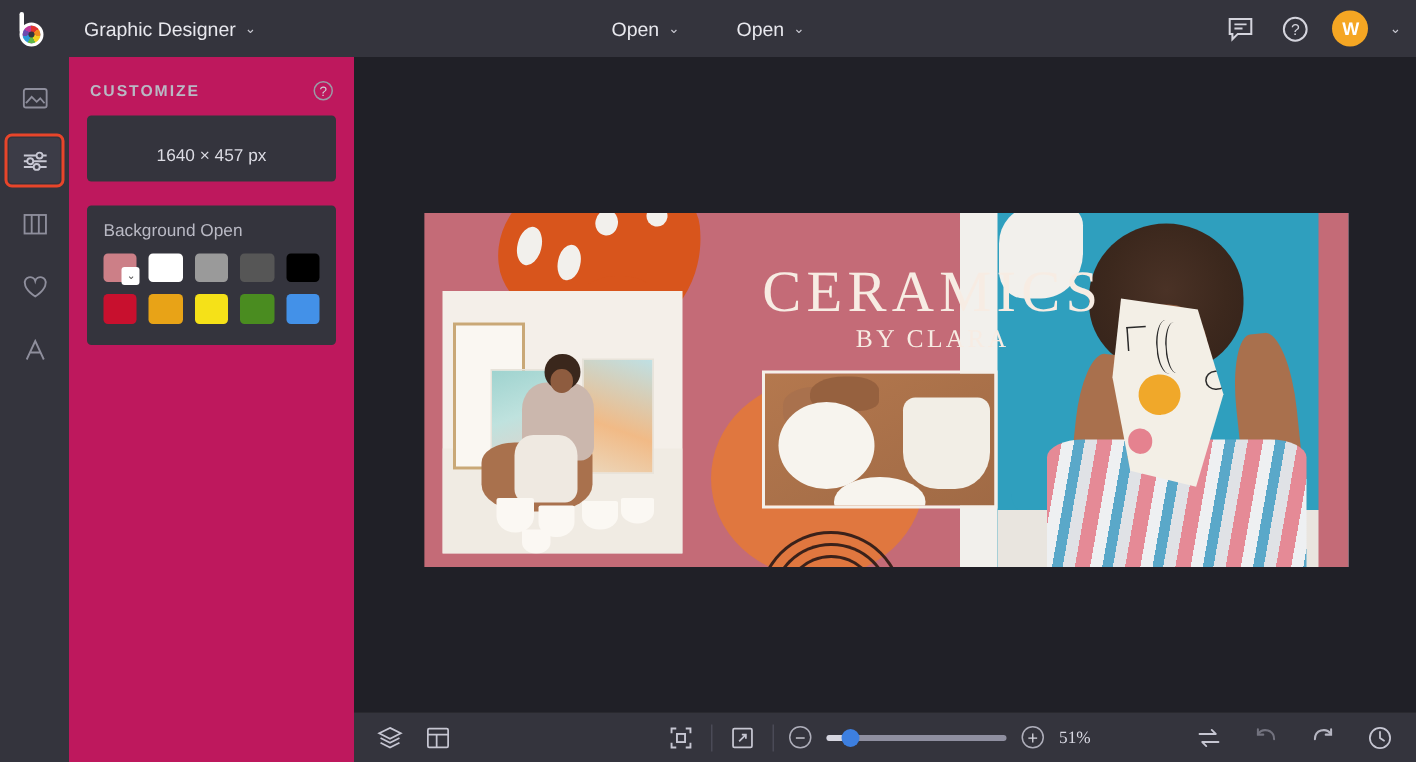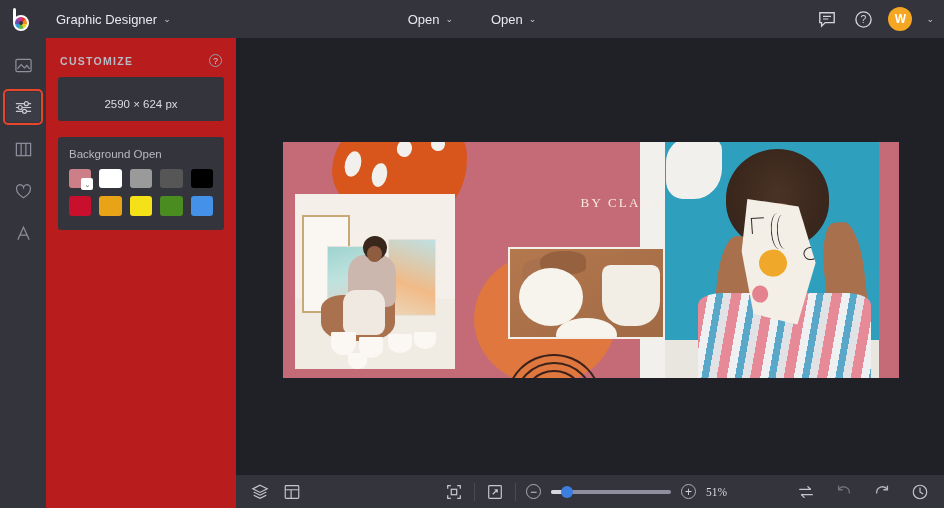--- a/index.html
+++ b/index.html
@@ -73,21 +73,21 @@
   }
   .rail-item {
     width: 34px; height: 30px; display: flex; align-items: center; justify-content: center;
     cursor: pointer; border-radius: 2px;
   }
   .rail-item.active { outline: 2.5px solid #e8452a; outline-offset: 1px; background: #3c3c47; }
 
   
   .panel {
     position: absolute; left: 46px; top: 38px; width: 190px; height: 470px;
-    background: #b91c1c; padding: 0;
+    background: #be185d; padding: 0;
   }
   .panel-head {
     display: flex; align-items: center; justify-content: space-between;
     padding: 16px 14px 10px 14px;
   }
   .panel-head .t {
     color: #b9b9c4; font-size: 10.5px; letter-spacing: 1.3px; font-weight: bold;
   }
   .helpdot {
     width: 13px; height: 13px; border-radius: 50%; border: 1.4px solid #9b9ba6;
@@ -277,21 +277,21 @@
   }
 
   
   .title-wrap { position:absolute; left:31%; top:14%; width:48%; text-align:center; z-index: 8; }
   .title-main {
     font-family: "Liberation Serif", serif; color:#f7ece3;
     font-size: 39px; letter-spacing: 3.5px; line-height:1;
   }
   .title-sub {
     font-family: "Liberation Serif", serif; color:#f7ece3;
-    font-size: 13px; letter-spacing: 2.2px; margin-top: 20px;
+    font-size: 17px; letter-spacing: 2.2px; margin-top: 2px;
   }
 
   
   .bottombar {
     position: absolute; left: 236px; top: 475px; width: 708px; height: 33px;
     background: #34343d; display: flex; align-items: center;
   }
   .bb-left { display: flex; align-items: center; gap: 12px; padding-left: 14px; }
   .bb-mid { position:absolute; left: 0; right: 0; display:flex; align-items:center; justify-content:center; gap: 10px; pointer-events:none; }
   .bb-mid > * { pointer-events: auto; }
@@ -390,21 +390,21 @@
     </div>
   </div>
 
   <div class="panel">
     <div class="panel-head">
       <div class="t">CUSTOMIZE</div>
       <div class="helpdot">?</div>
     </div>
 
     <div class="card">
-      <div class="dims">2590 × 624 px</div>
+      <div class="dims">1640 × 457 px</div>
     </div>
 
     <div class="bgcard">
       <div class="lbl">Background Open</div>
       <div class="swatch-grid">
         <div class="sw" style="background:#cc7f87">
           <div class="sw-badge">⌄</div>
         </div>
         <div class="sw" style="background:#ffffff"></div>
         <div class="sw" style="background:#9a9a9a"></div>
@@ -481,20 +481,21 @@
       </div>
 
       <div class="spiral">
         <i style="width:92%;height:92%;"></i>
         <i style="width:76%;height:76%;"></i>
         <i style="width:60%;height:60%;"></i>
 
       </div>
 
       <div class="title-wrap">
+        <div class="title-main">CERAMICS</div>
         <div class="title-sub">BY CLARA</div>
       </div>
 
     </div>
   </div>
 
   <div class="bottombar">
     <div class="bb-left">
       <div class="bicon">
         <svg width="18" height="18" viewBox="0 0 20 20">

